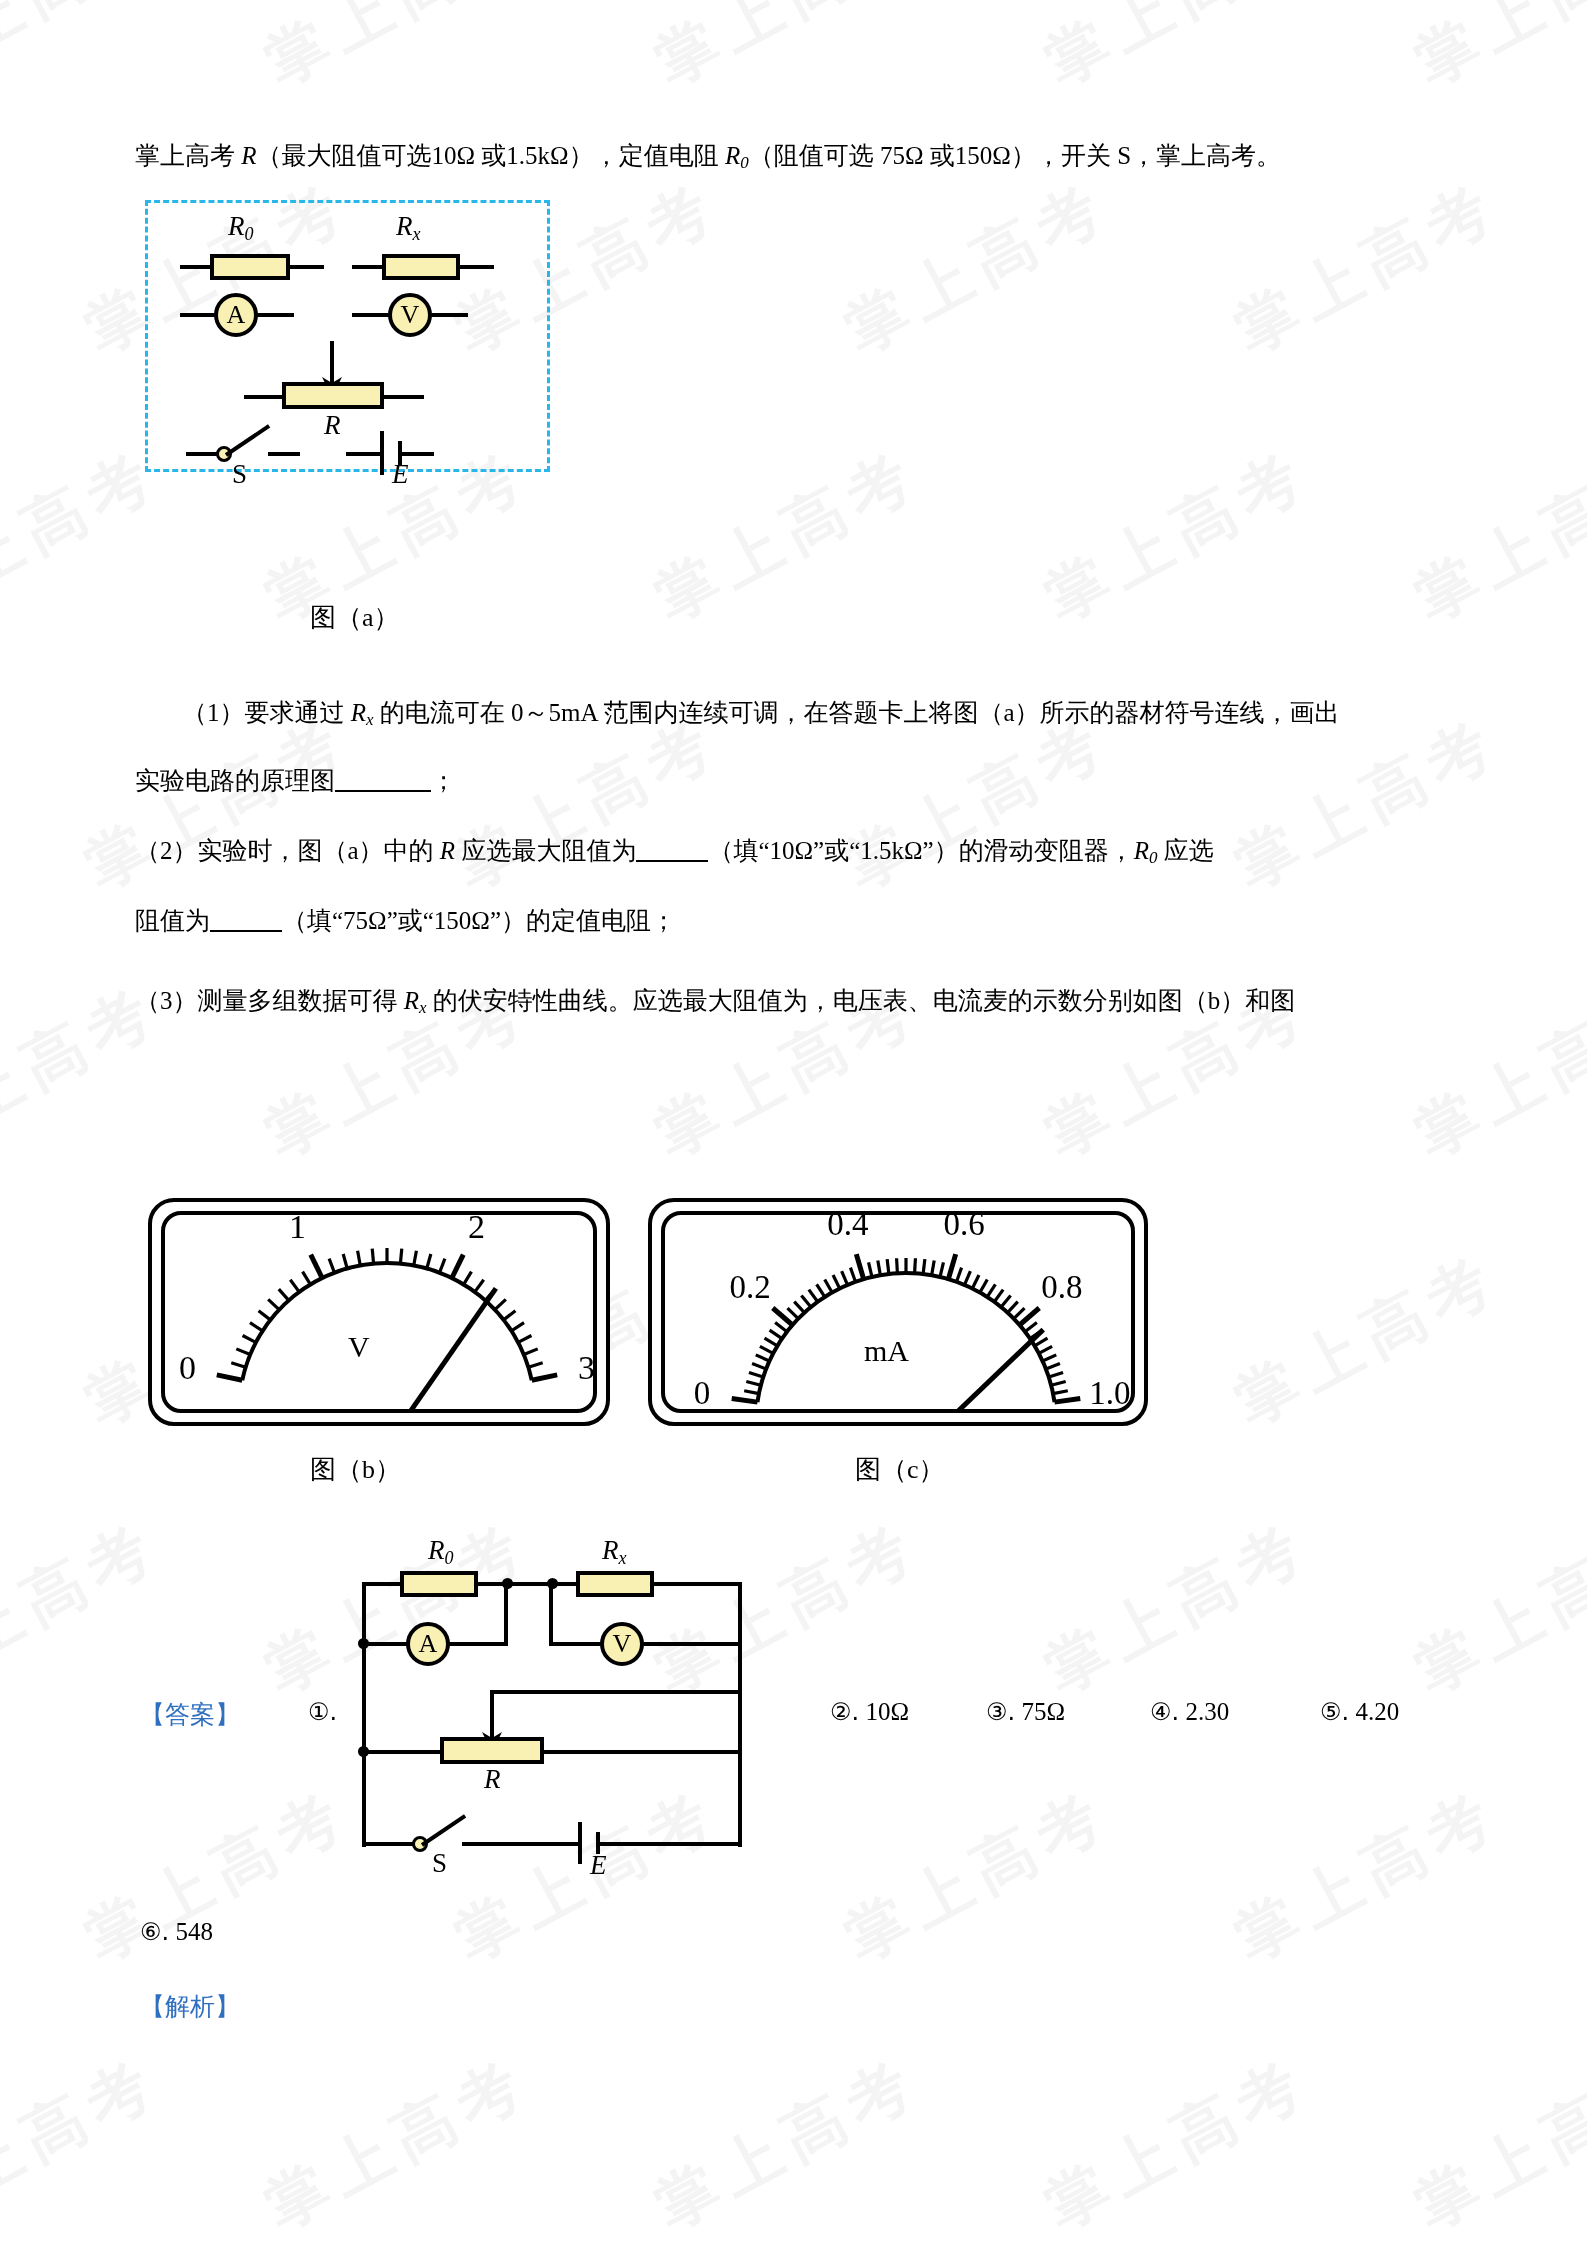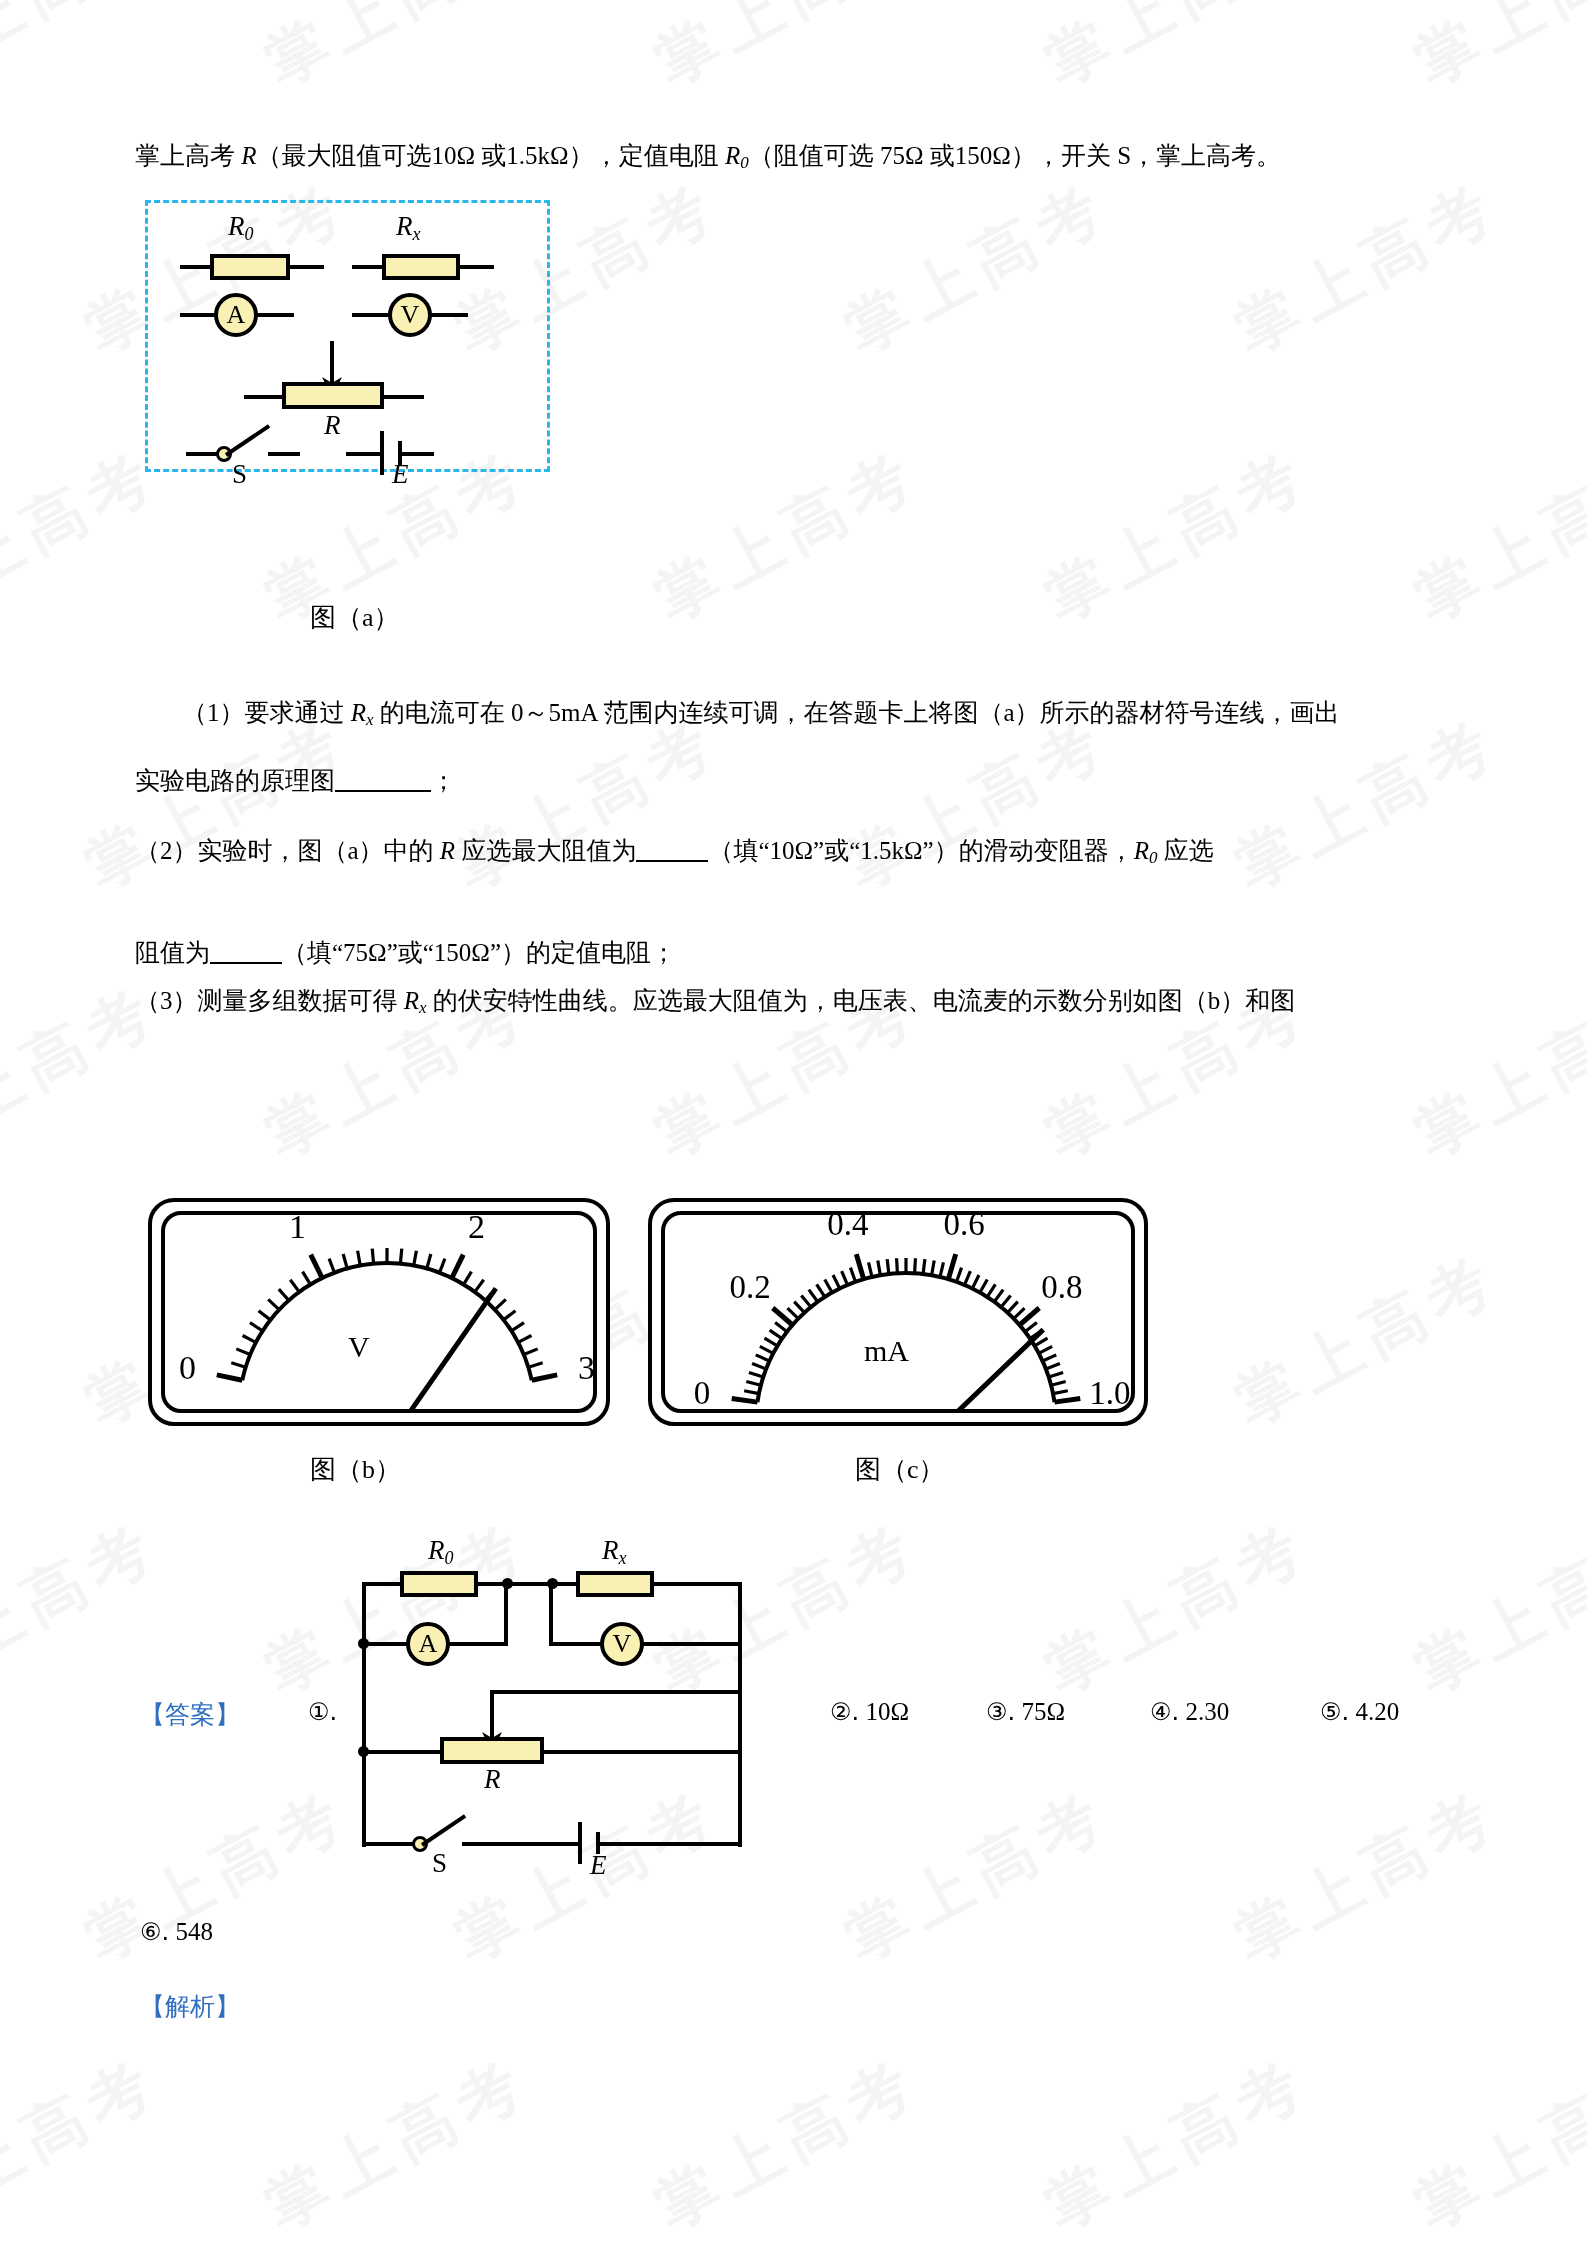--- a/index.html
+++ b/index.html
@@ -298,21 +298,21 @@
   <div class="para" style="left:135px; top:690px;margin-left:47px;">
     <span>（1）要求通过 </span><span class="it">R</span><span class="sub">x</span><span> 的电流可在 0～5mA 范围内连续可调，在答题卡上将图（a）所示的器材符号连线，画出</span>
   </div>
   <div class="para" style="left:135px; top:758px;">
     <span>实验电路的原理图</span><span class="blank b96"></span><span>；</span>
   </div>
 
   <div class="para" style="left:135px; top:828px;">
     <span>（2）实验时，图（a）中的 </span><span class="it">R</span><span> 应选最大阻值为</span><span class="blank b72"></span><span>（填“10Ω”或“1.5kΩ”）的滑动变阻器，</span><span class="it">R</span><span class="sub">0</span><span> 应选</span>
   </div>
-  <div class="para" style="left:135px; top:930px;">
+  <div class="para" style="left:135px; top:898px;">
     <span>阻值为</span><span class="blank b72"></span><span>（填“75Ω”或“150Ω”）的定值电阻；</span>
   </div>
 
   <div class="para" style="left:135px; top:978px;">
     <span>（3）测量多组数据可得 </span><span class="it">R</span><span class="sub">x</span><span> 的伏安特性曲线。应选最大阻值为，电压表、电流麦的示数分别如图（b）和图</span>
   </div>
 
   <div class="gauge" style="left:148px; top:1198px; width:462px; height:228px;">
     <div class="gauge-inner">
       <svg width="444" height="210" viewBox="0 0 444 210" style="position:absolute; left:0; top:0;">

